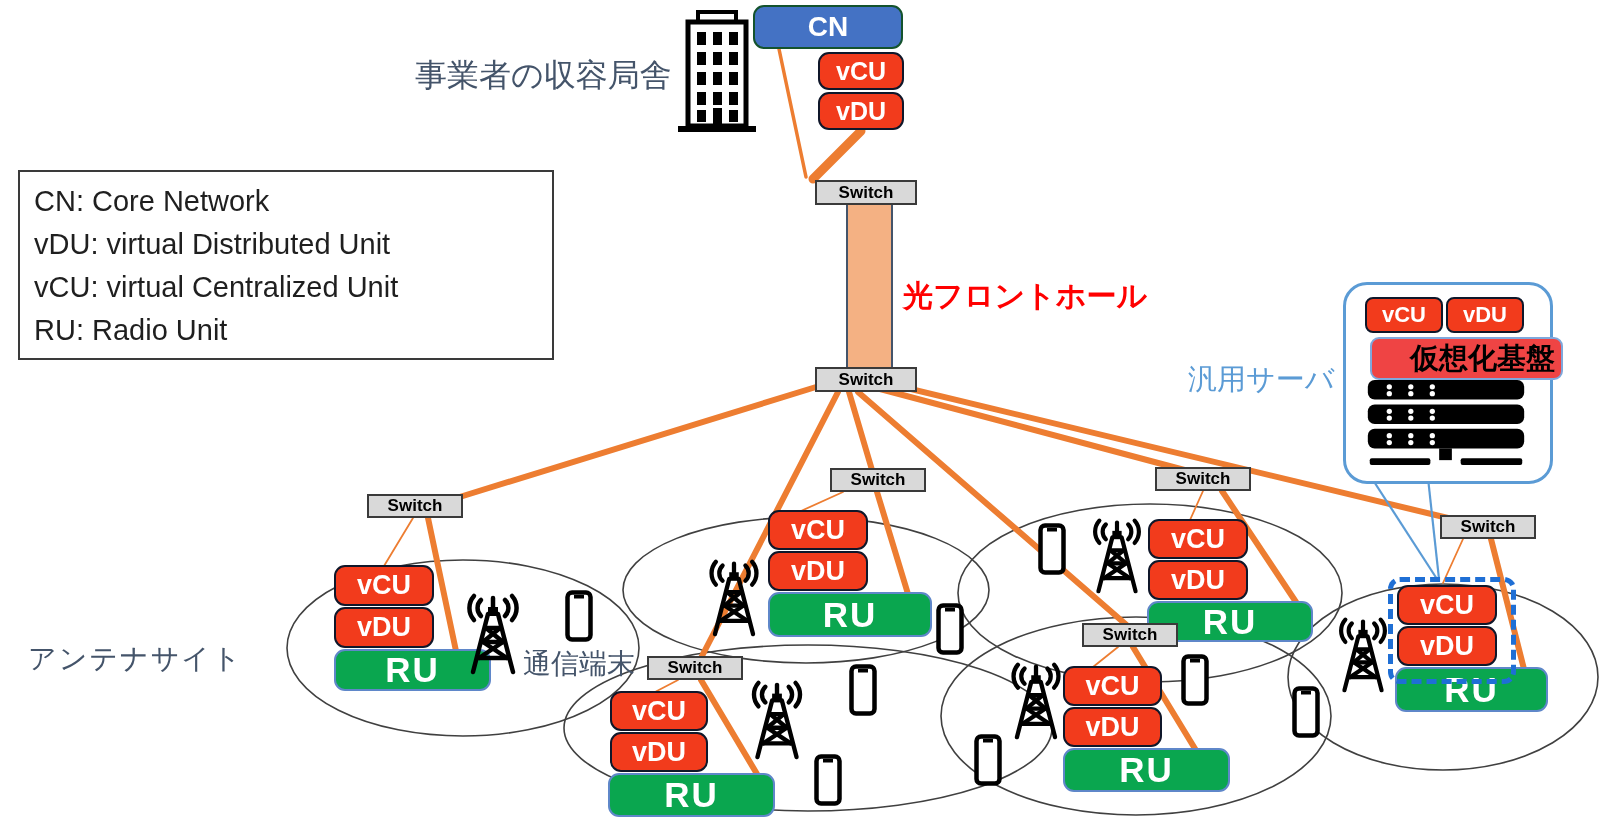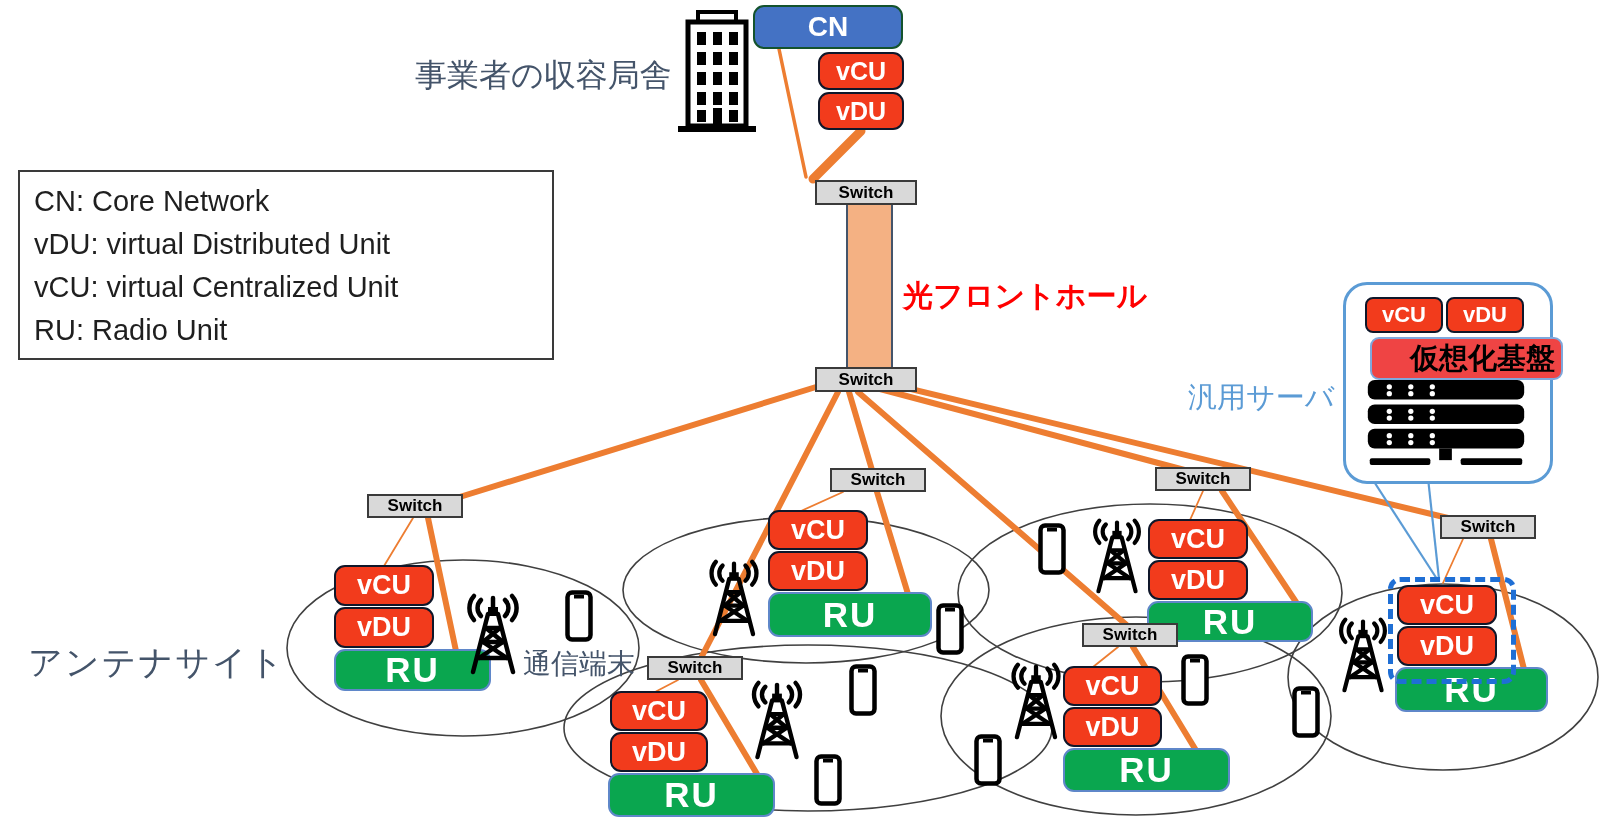--- a/index.html
+++ b/index.html
@@ -83,23 +83,23 @@
 
   <div class="band"></div>
   <div class="sw" style="left:815px;top:180px;width:102px;height:25px;">Switch</div>
   <div class="sw" style="left:815px;top:367px;width:102px;height:25px;">Switch</div>
   <div class="fronthaul">光フロントホール</div>
 
   <div class="bubble"></div>
   <div class="box red" style="left:1365px;top:297px;width:78px;height:36px;font-size:22px;border-radius:8px;">vCU</div>
   <div class="box red" style="left:1446px;top:297px;width:78px;height:36px;font-size:22px;border-radius:8px;">vDU</div>
   <div class="virt" style="left:1370px;top:337px;width:157px;height:39px;">仮想化基盤</div>
-  <div class="jp" style="left:1188px;top:378px;font-size:29px;color:#5B9BD5;">汎用サーバ</div>
-
-  <div class="jp" style="left:28px;top:640px;font-size:34px;letter-spacing:2px;">アンテナサイト</div>
+  <div class="jp" style="left:1188px;top:360px;font-size:29px;color:#5B9BD5;">汎用サーバ</div>
+
+  <div class="jp" style="left:28px;top:640px;font-size:28px;letter-spacing:2px;">アンテナサイト</div>
   <div class="jp" style="left:523px;top:645px;font-size:28px;">通信端末</div>
 
   <div class="sw" style="left:367px;top:494px;width:96px;height:24px;">Switch</div>
   <div class="box red" style="left:334px;top:565px;width:100px;height:41px;">vCU</div>
   <div class="box red" style="left:334px;top:607px;width:100px;height:41px;">vDU</div>
   <div class="box green" style="left:334px;top:649px;width:157px;height:42px;">RU</div>
 
   <div class="sw" style="left:830px;top:468px;width:96px;height:24px;">Switch</div>
   <div class="box red" style="left:768px;top:510px;width:100px;height:40px;">vCU</div>
   <div class="box red" style="left:768px;top:551px;width:100px;height:40px;">vDU</div>

